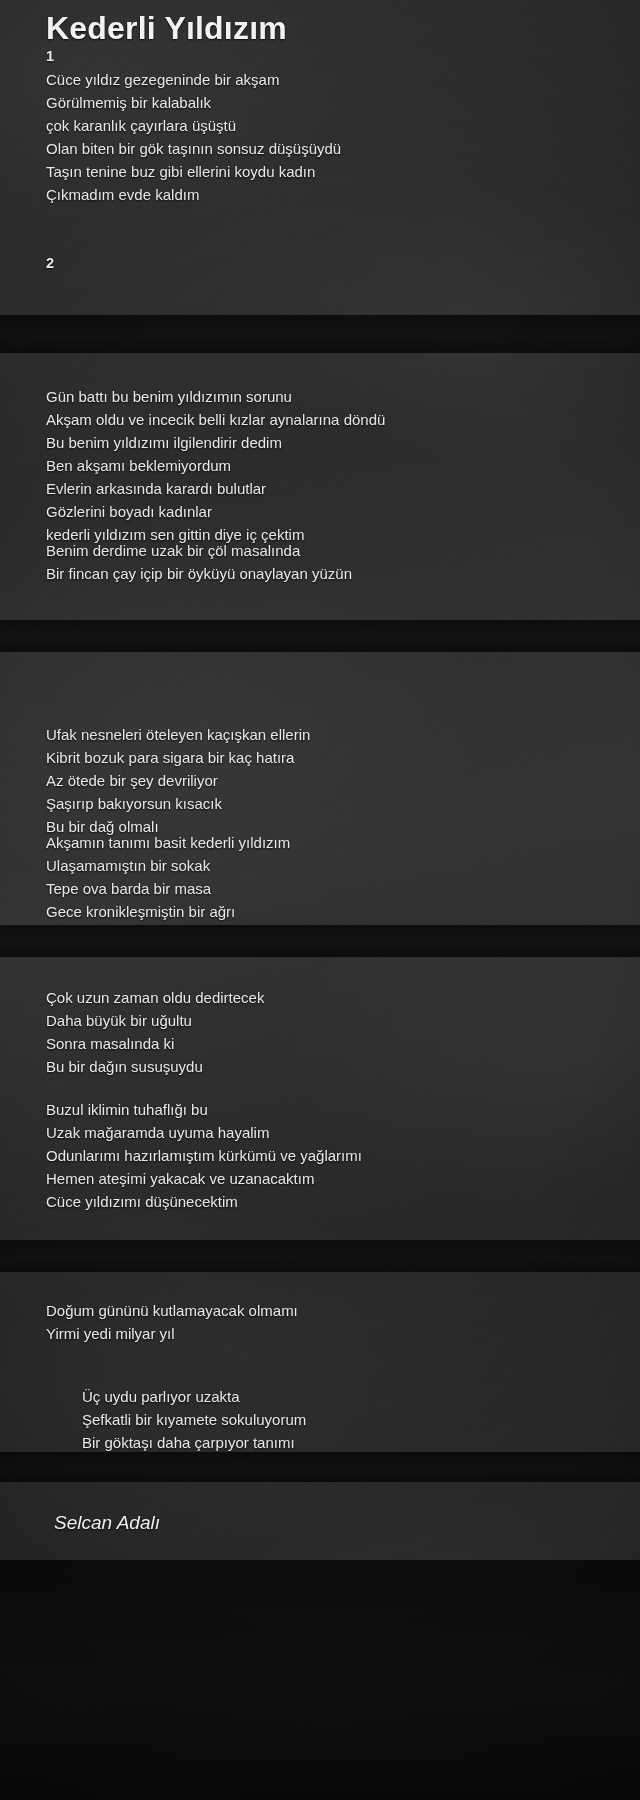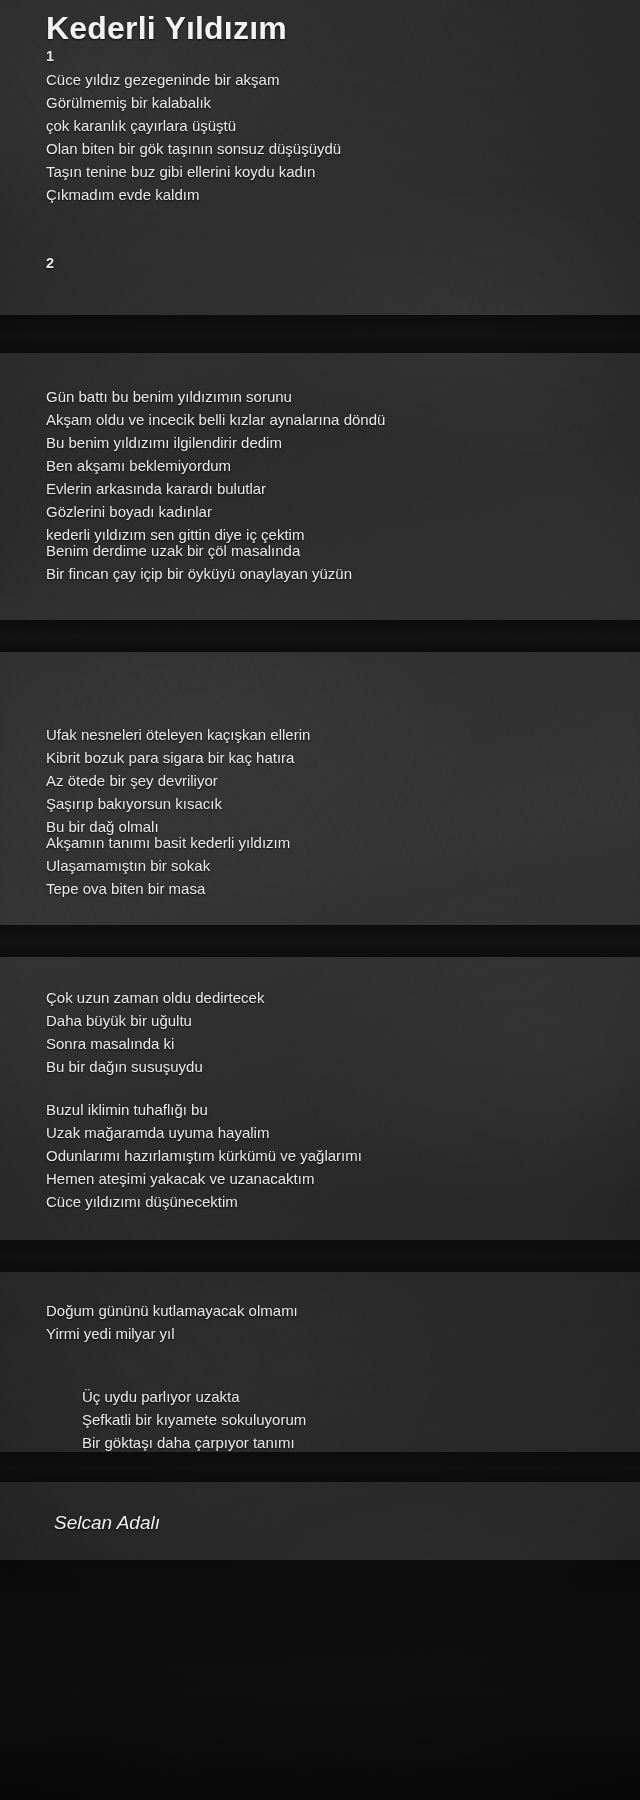--- a/index.html
+++ b/index.html
@@ -160,21 +160,22 @@
       <div class="line">Ufak nesneleri öteleyen kaçışkan ellerin</div>
       <div class="line">Kibrit bozuk para sigara bir kaç hatıra</div>
       <div class="line">Az ötede bir şey devriliyor</div>
       <div class="line">Şaşırıp bakıyorsun kısacık</div>
       <div class="line">Bu bir dağ olmalı</div>
     </div>
 
     <div class="stanza" style="top:806px;margin-top:25px;">
       <div class="line">Akşamın tanımı basit kederli yıldızım</div>
       <div class="line">Ulaşamamıştın bir sokak</div>
-      <div class="line">Tepe ova biten bir masa</div>
+      <div class="line">Tepe ova barda bir masa</div>
+      <div class="line">Gece kronikleşmiştin bir ağrı</div>
     </div>
 
     <div class="stanza" style="top:986px;">
       <div class="line">Çok uzun zaman oldu dedirtecek</div>
       <div class="line">Daha büyük bir uğultu</div>
       <div class="line">Sonra masalında ki</div>
       <div class="line">Bu bir dağın susuşuydu</div>
     </div>
 
     <div class="stanza" style="top:1098px;">

